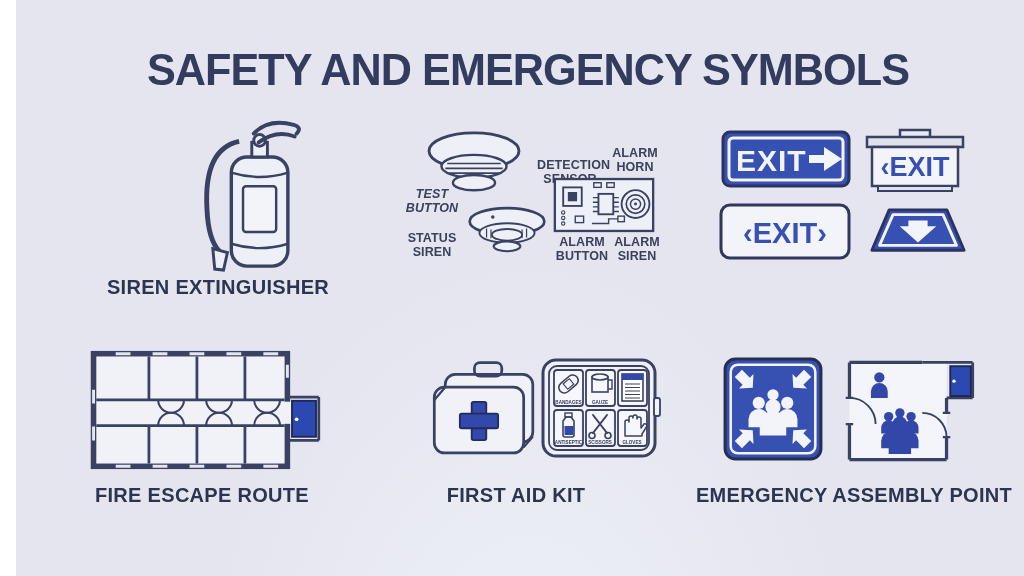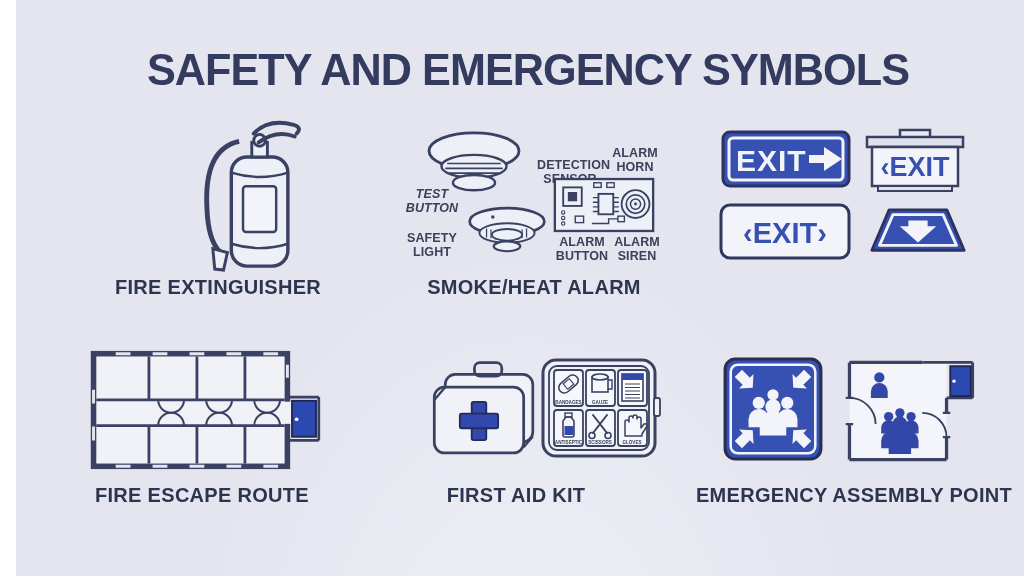--- a/index.html
+++ b/index.html
@@ -38,39 +38,39 @@
     <polygon points="43,136 58,140 54,158 45,157" fill="#eceef6" stroke="#3a4162" stroke-width="3"></polygon>
     <rect x="62" y="42" width="58" height="112" rx="16" fill="#eef0f7" stroke="#3a4162" stroke-width="3.5"></rect>
     <path d="M62,58 Q91,67 120,58" fill="none" stroke="#3a4162" stroke-width="2.5"></path>
     <path d="M62,131 Q91,140 120,131" fill="none" stroke="#3a4162" stroke-width="2.5"></path>
     <rect x="74" y="72" width="34" height="47" rx="3" fill="#f3f4f9" stroke="#3a4162" stroke-width="2.5"></rect>
     <rect x="83" y="27" width="16" height="15" fill="#eef0f7" stroke="#3a4162" stroke-width="3"></rect>
     <circle cx="91" cy="25" r="6" fill="#eef0f7" stroke="#3a4162" stroke-width="3"></circle>
     <path d="M85,18 Q100,2 126,9 Q135,12 129,18" fill="none" stroke="#3a4162" stroke-width="4" stroke-linecap="round"></path>
     <path d="M90,27 Q108,14 127,21" fill="none" stroke="#3a4162" stroke-width="4" stroke-linecap="round"></path>
   </svg>
-  <div class="sec-label" style="left:52px;top:276px;width:300px;">FIRE EXTINGUISHER</div>
+  <div class="sec-label" style="left:52px;top:276px;width:300px;">SIREN EXTINGUISHER</div>
 
   <div class="art" style="left:385px;top:128px;width:270px;height:145px;">
     <svg class="art" style="left:25px;top:2px;" width="96" height="67" viewBox="0 0 100 70">
       <ellipse cx="50" cy="22" rx="47" ry="19" fill="#eef0f7" stroke="#3a4162" stroke-width="3"></ellipse>
       <ellipse cx="50" cy="38" rx="34" ry="12" fill="#eef0f7" stroke="#3a4162" stroke-width="2.5"></ellipse>
       <path d="M22,35 H78 M20,40 H80 M24,45 H76" stroke="#3a4162" stroke-width="1.8" fill="none"></path>
       <ellipse cx="50" cy="55" rx="22" ry="8" fill="#eef0f7" stroke="#3a4162" stroke-width="2.5"></ellipse>
     </svg>
     <div class="ann" style="left:0px;top:60px;width:62px;font-style:italic;">TEST BUTTON</div>
     <svg class="art" style="left:66px;top:76px;" width="80" height="58" viewBox="0 0 90 62">
       <ellipse cx="45" cy="18" rx="42" ry="15" fill="#eef0f7" stroke="#3a4162" stroke-width="3"></ellipse>
       <ellipse cx="45" cy="31" rx="31" ry="11" fill="#eef0f7" stroke="#3a4162" stroke-width="2.2"></ellipse>
       <path d="M22,26 V36 M27,27 V37 M32,28 V38 M37,28 V38 M42,29 V39 M47,29 V39 M52,28 V38 M57,28 V38 M62,27 V37 M67,26 V36" stroke="#3a4162" stroke-width="1.4"></path>
       <ellipse cx="45" cy="33" rx="17" ry="6.5" fill="#eef0f7" stroke="#3a4162" stroke-width="2"></ellipse>
       <ellipse cx="45" cy="46" rx="15" ry="5.5" fill="#eef0f7" stroke="#3a4162" stroke-width="2.4"></ellipse>
       <circle cx="29" cy="13" r="2" fill="#3a4162"></circle>
     </svg>
-    <div class="ann" style="left:2px;top:104px;width:58px;">SAFETY LIGHT</div>
+    <div class="ann" style="left:2px;top:104px;width:58px;">STATUS SIREN</div>
     <div class="ann" style="left:136px;top:31px;width:66px;">DETECTION SENSOR</div>
     <div class="ann" style="left:208px;top:19px;width:52px;">ALARM HORN</div>
     <svg class="art" style="left:152px;top:48px;" width="102" height="58" viewBox="0 0 110 60">
       <rect x="2" y="2" width="106" height="56" fill="#eef0f7" stroke="#3a4162" stroke-width="2.5"></rect>
       <rect x="11" y="11" width="20" height="20" fill="none" stroke="#3a4162" stroke-width="2"></rect>
       <rect x="16" y="16" width="10" height="10" fill="#3a4162"></rect>
       <rect x="44" y="6" width="8" height="5" fill="none" stroke="#3a4162" stroke-width="1.5"></rect>
       <rect x="58" y="6" width="8" height="5" fill="none" stroke="#3a4162" stroke-width="1.5"></rect>
       <rect x="49" y="18" width="16" height="22" fill="none" stroke="#3a4162" stroke-width="2"></rect>
       <path d="M43,22 H49 M43,27 H49 M43,32 H49 M43,37 H49 M65,22 H71 M65,27 H71 M65,32 H71 M65,37 H71" stroke="#3a4162" stroke-width="1.5"></path>
@@ -81,21 +81,20 @@
       <circle cx="11" cy="38" r="1.8" fill="none" stroke="#3a4162" stroke-width="1.2"></circle>
       <circle cx="11" cy="44" r="1.8" fill="none" stroke="#3a4162" stroke-width="1.2"></circle>
       <circle cx="11" cy="50" r="1.8" fill="none" stroke="#3a4162" stroke-width="1.2"></circle>
       <rect x="24" y="42" width="9" height="7" fill="none" stroke="#3a4162" stroke-width="1.5"></rect>
       <path d="M42,50 H60 V45 H70" fill="none" stroke="#3a4162" stroke-width="1.5"></path>
       <rect x="70" y="42" width="7" height="6" fill="none" stroke="#3a4162" stroke-width="1.5"></rect>
     </svg>
     <div class="ann" style="left:150px;top:108px;width:62px;">ALARM BUTTON</div>
     <div class="ann" style="left:210px;top:108px;width:52px;">ALARM SIREN</div>
   </div>
-  <div class="sec-label" style="left:393px;top:276px;width:250px;">SMOKE/HEAT ALARM</div>
 
   <div class="art" style="left:700px;top:126px;width:256px;height:142px;">
     <svg class="art" style="left:5px;top:4px;" width="130" height="58" viewBox="0 0 130 58">
       <rect x="2" y="2" width="126" height="54" rx="7" fill="#3751b2" stroke="#2c3360" stroke-width="3"></rect>
       <rect x="8" y="8" width="114" height="42" rx="4" fill="none" stroke="#f3f4f9" stroke-width="3"></rect>
       <text x="15" y="41" font-size="30" fill="#f3f4f9" letter-spacing="1">EXIT</text>
       <path d="M88,29 H106" stroke="#f3f4f9" stroke-width="8"></path>
       <polygon points="103,17 121,29 103,41" fill="#f3f4f9"></polygon>
     </svg>
     <svg class="art" style="left:148px;top:2px;" width="102" height="66" viewBox="0 0 102 66">

